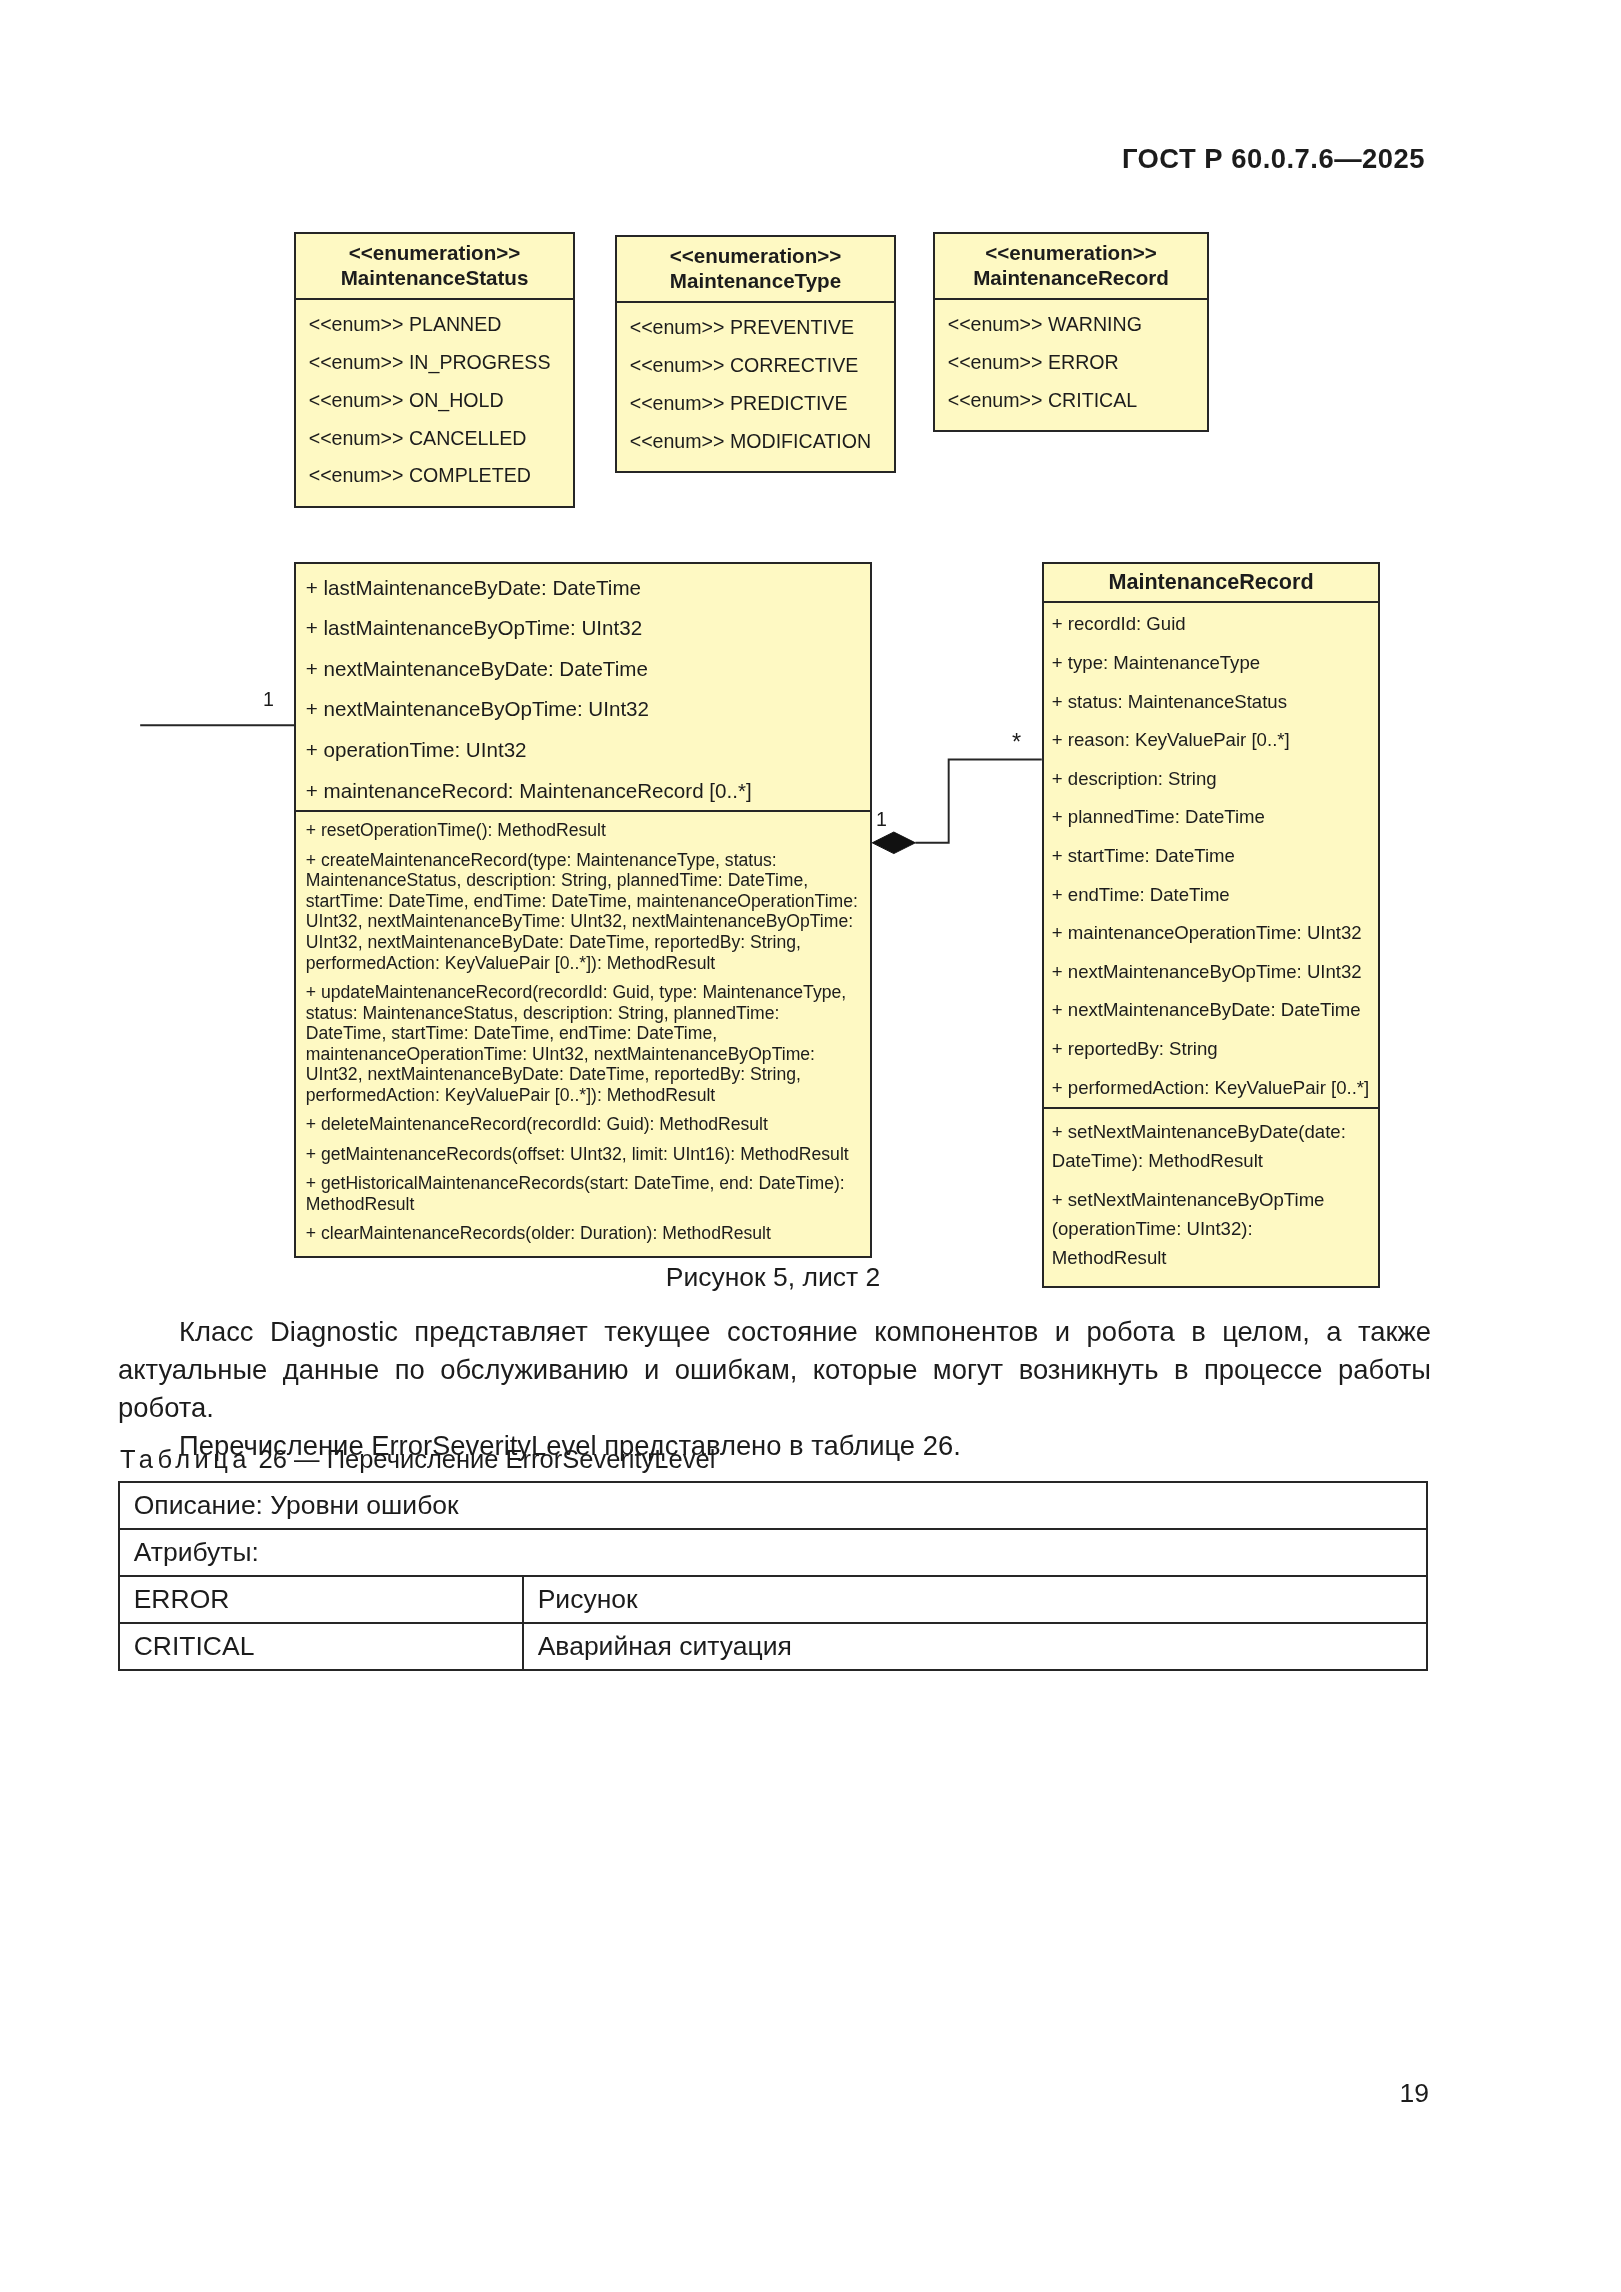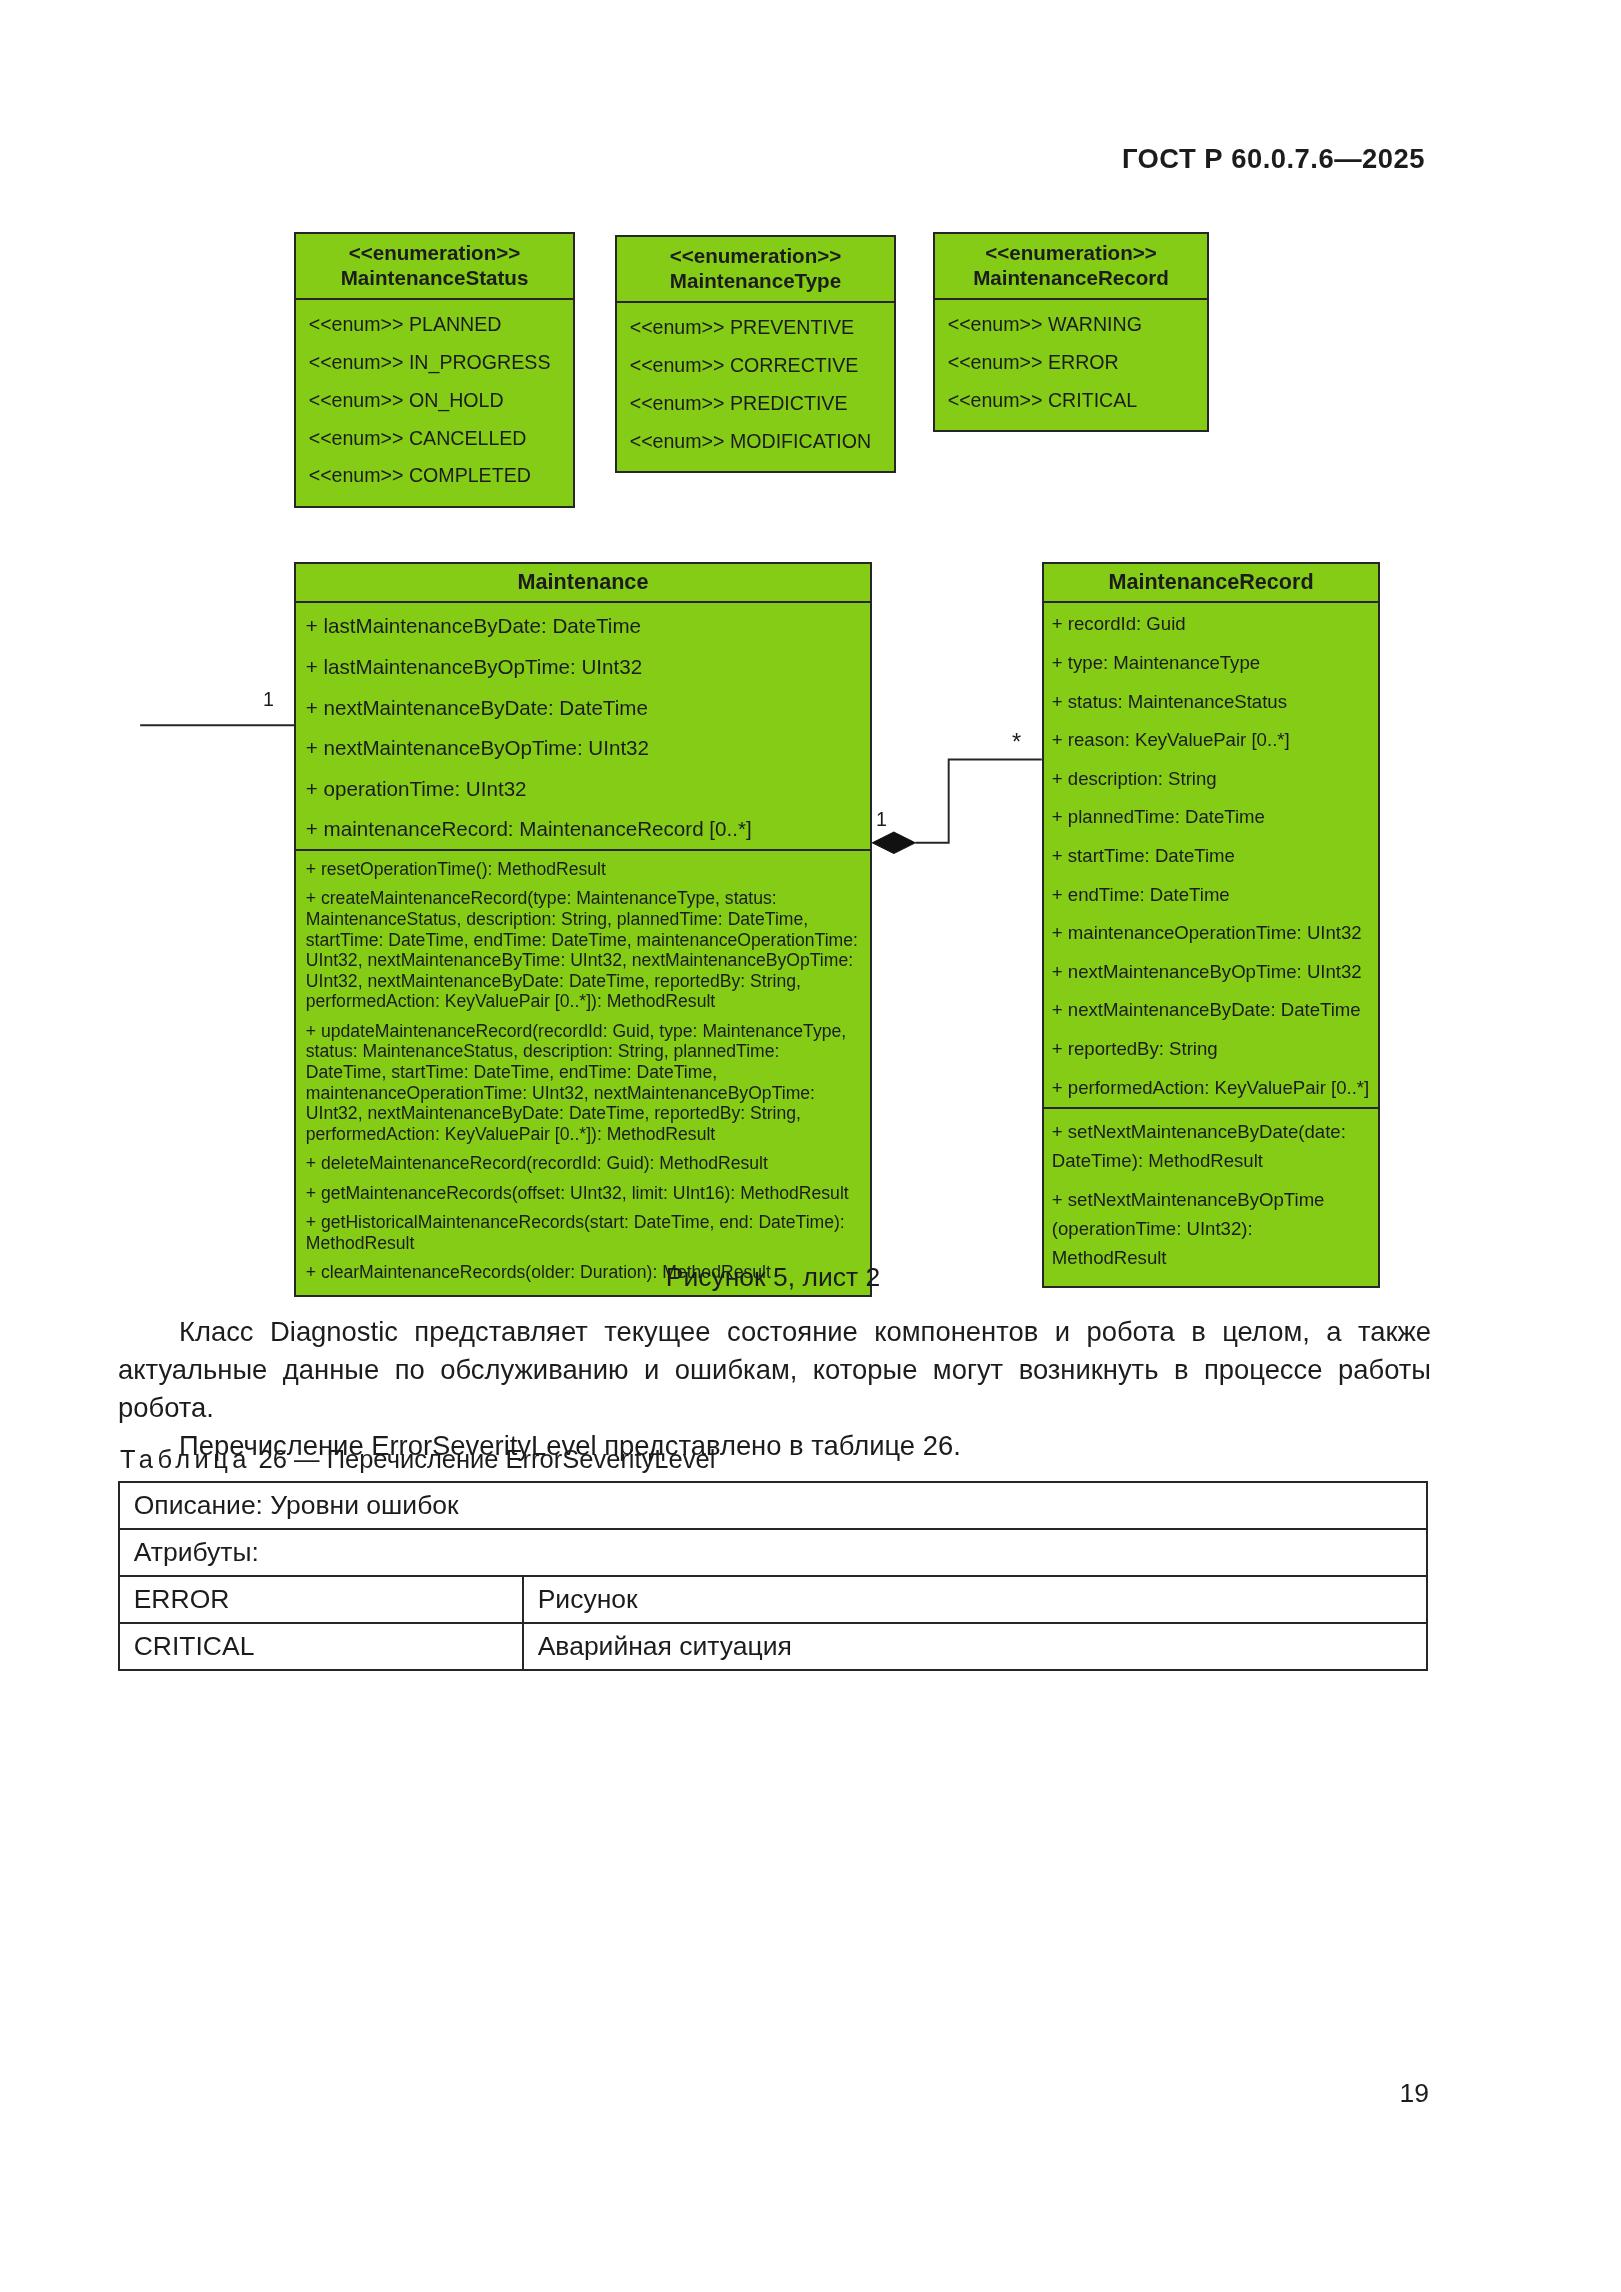--- a/index.html
+++ b/index.html
@@ -8,21 +8,21 @@
   .page {
     position:relative; width:1621px; height:2293px; background:#ffffff;
     color:#1c1c1c; overflow:hidden; margin:0 auto;
   }
   .doc-number {
     position:absolute; top:143px; right:196px;
     font-size:27.4px; font-weight:bold; letter-spacing:0.5px;
   }
   
   .connector-svg { position:absolute; left:0; top:0; width:1621px; height:1323px; pointer-events:none; }
-  .uml-box { position:absolute; border:2px solid #262626; background:#84cc16; }
+  .uml-box { position:absolute; border:2px solid #262626; background:#fef9c3; }
   .enum-title { border-bottom:2px solid #262626; text-align:center; font-weight:bold;
     font-size:20.6px; line-height:25.5px; padding:5.9px 3.9px 6.9px; }
   .enum-items { padding:13.7px 7.8px 3.9px 12.7px; }
   .enum-item { font-size:19.6px; margin-bottom:14.7px; white-space:nowrap; }
   .class-title { border-bottom:2px solid #262626; text-align:center; font-weight:bold;
     font-size:21.6px; padding:4.9px 3.9px 5.9px; }
   .class-attrs { border-bottom:2px solid #262626; padding-top:2.9px; }
   .attr-row { font-size:20.6px; padding:8.8px 7.8px 7.8px 9.8px; white-space:nowrap; overflow:hidden; }
   .rec .attr-row { font-size:18.6px; padding:7.8px 5.9px 8.8px 7.8px; }
   .class-methods { padding:7.8px 7.8px 3.9px 9.8px; }
@@ -95,21 +95,20 @@
       <div>MaintenanceRecord</div>
     </div>
     <div class="enum-items">
       <div class="enum-item">&lt;&lt;enum&gt;&gt; WARNING</div>
       <div class="enum-item">&lt;&lt;enum&gt;&gt; ERROR</div>
       <div class="enum-item">&lt;&lt;enum&gt;&gt; CRITICAL</div>
     </div>
   </div>
 
   <div class="uml-box" style="left:294px; top:562px; width:578px;">
-    <div class="class-title">Maintenance</div>
     <div class="class-attrs">
       <div class="attr-row">+ lastMaintenanceByDate: DateTime</div>
       <div class="attr-row">+ lastMaintenanceByOpTime: UInt32</div>
       <div class="attr-row">+ nextMaintenanceByDate: DateTime</div>
       <div class="attr-row">+ nextMaintenanceByOpTime: UInt32</div>
       <div class="attr-row">+ operationTime: UInt32</div>
       <div class="attr-row">+ maintenanceRecord: MaintenanceRecord [0..*]</div>
     </div>
     <div class="class-methods">
       <div class="method-row">+ resetOperationTime(): MethodResult</div>

